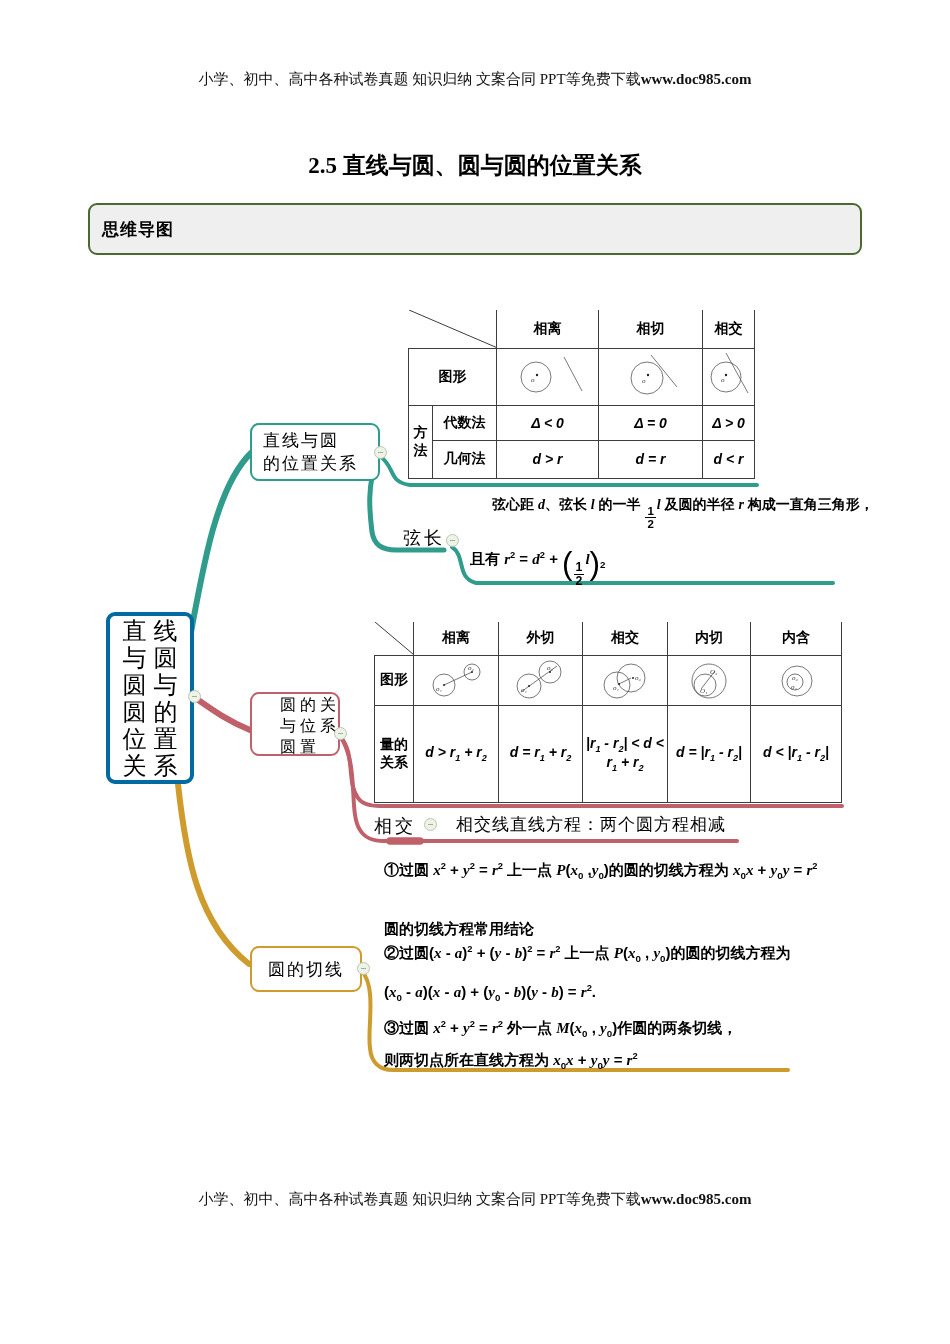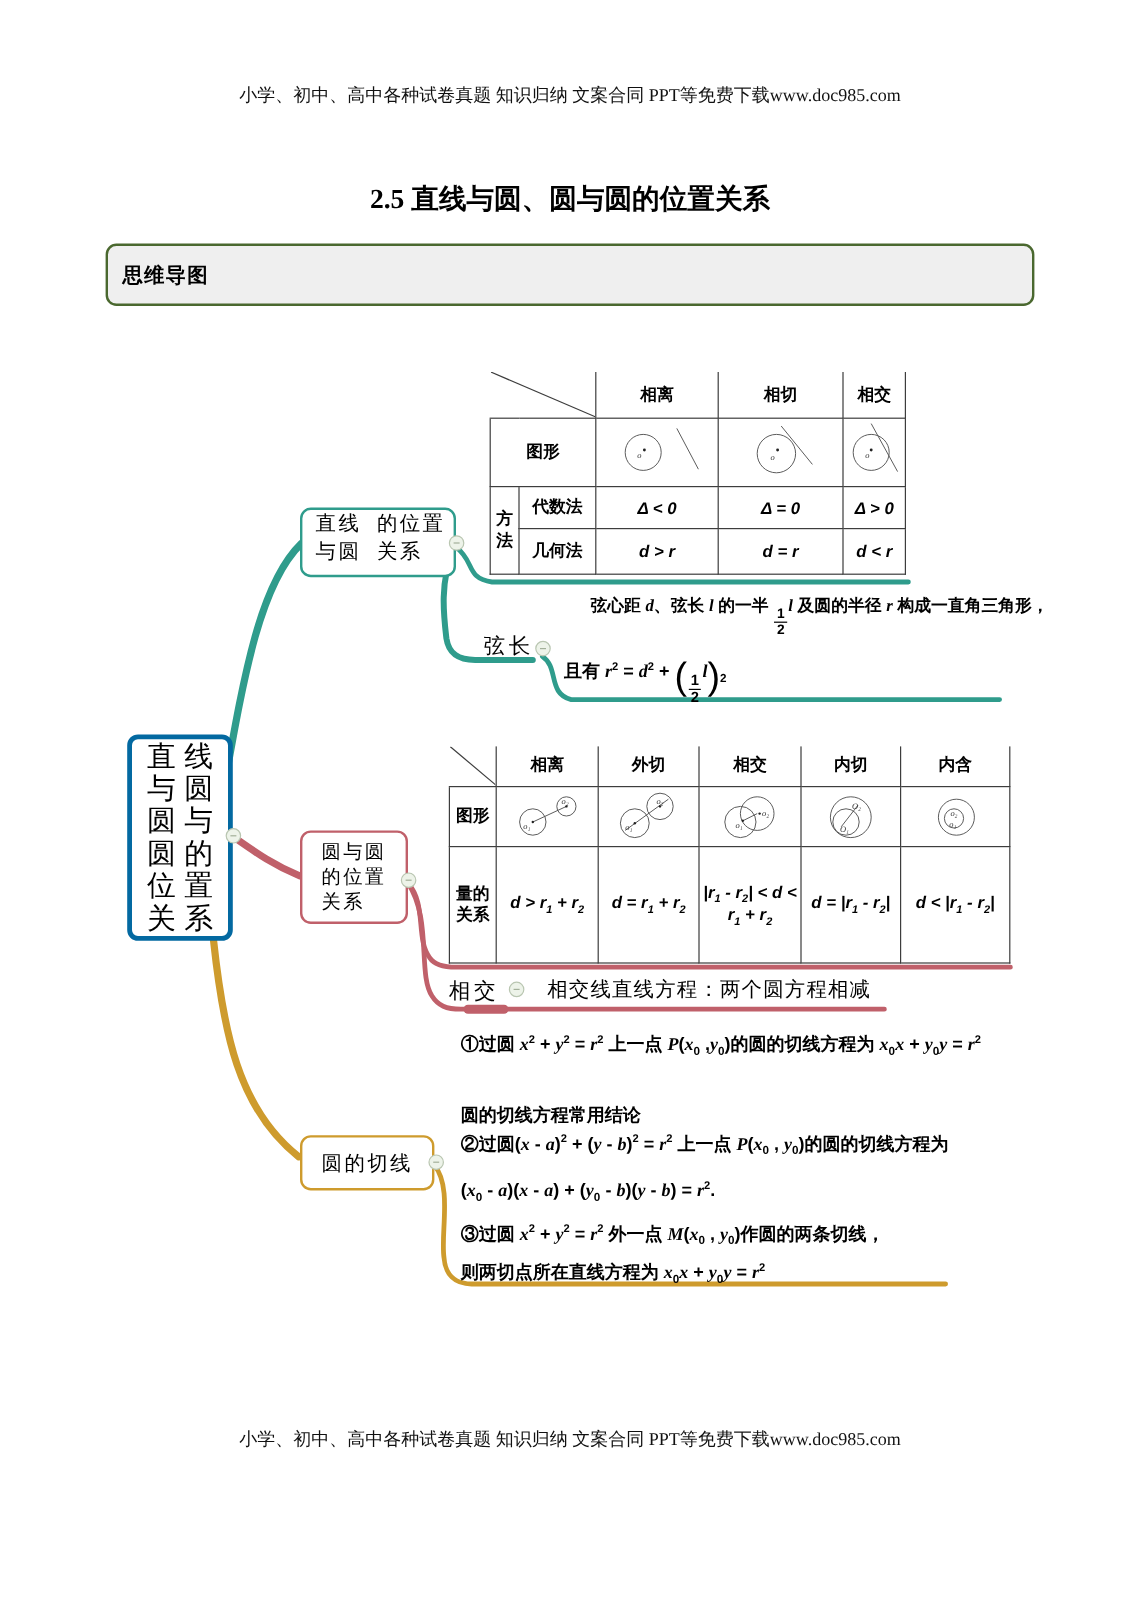--- a/index.html
+++ b/index.html
@@ -3,21 +3,21 @@
 <meta charset="utf-8">
 <style>
   html,body{margin:0;padding:0;background:#fff;}
   #page{position:relative;width:950px;height:1344px;background:#fff;overflow:hidden;
         font-family:"Liberation Sans",sans-serif;color:#000;}
   .abs{position:absolute;}
   .serif{font-family:"Liberation Serif",serif;}
 
   
   .docline{left:0;right:0;text-align:center;font-size:15px;color:#111;}
-  .docline .url{}
+  .docline .url{font-weight:bold;}
 
   
   .title{left:0;right:0;text-align:center;font-size:23px;font-weight:bold;}
 
   
   .section-box{left:88px;top:203px;width:770px;height:48px;background:#efefef;
     border:2.5px solid #4a682f;border-radius:9px;display:flex;align-items:center;}
   .section-box .lab{font-size:17px;font-weight:bold;margin-left:12px;letter-spacing:1px;}
 
   
@@ -25,24 +25,24 @@
   .st{stroke:#2f9c8c;} .sr{stroke:#c0606a;} .sg{stroke:#ce9b2d;}
   svg.branches path{fill:none;stroke-linecap:round;}
 
   
   .node{background:#fff;border-radius:9px;box-sizing:border-box;}
   .root{left:106px;top:612px;width:88px;height:172px;border:4px solid #0369a1;
         display:flex;flex-direction:column;justify-content:flex-end;}
   .root div{text-align:center;font-size:24px;line-height:27px;letter-spacing:7px;
         text-indent:7px;font-family:"Liberation Serif",serif;}
   .b1{left:250px;top:423px;width:130px;height:58px;border:2.5px solid #2f9c8c;
-      display:flex;flex-direction:row;justify-content:center;padding-left:11px;}
+      display:flex;flex-direction:column;justify-content:center;padding-left:11px;}
   .b1 div{font-size:17px;line-height:23px;letter-spacing:2px;font-family:"Liberation Serif",serif;}
-  .b2{left:250px;top:692px;width:90px;height:78px;border:2.5px solid #c0606a;
-      display:flex;flex-direction:column;justify-content:center;padding-left:16px;}
+  .b2{left:250px;top:692px;width:90px;height:64px;border:2.5px solid #c0606a;
+      display:flex;justify-content:center;padding-left:28px;}
   .b2 div{font-size:16px;line-height:21px;letter-spacing:2px;font-family:"Liberation Serif",serif;}
   .b3{left:250px;top:946px;width:112px;height:46px;border:2.5px solid #ce9b2d;
       display:flex;align-items:center;justify-content:center;}
   .b3 div{font-size:17px;letter-spacing:2px;font-family:"Liberation Serif",serif;}
   .leaf-label{font-size:18px;letter-spacing:3px;font-family:"Liberation Serif",serif;}
 
   
   .nbtn{width:13px;height:13px;border-radius:50%;background:#edf3e9;
         border:1px solid #b9c6b1;box-sizing:border-box;}
   .nbtn::after{content:"";position:absolute;left:3px;right:3px;top:5px;height:1px;background:#a3b09a;}

